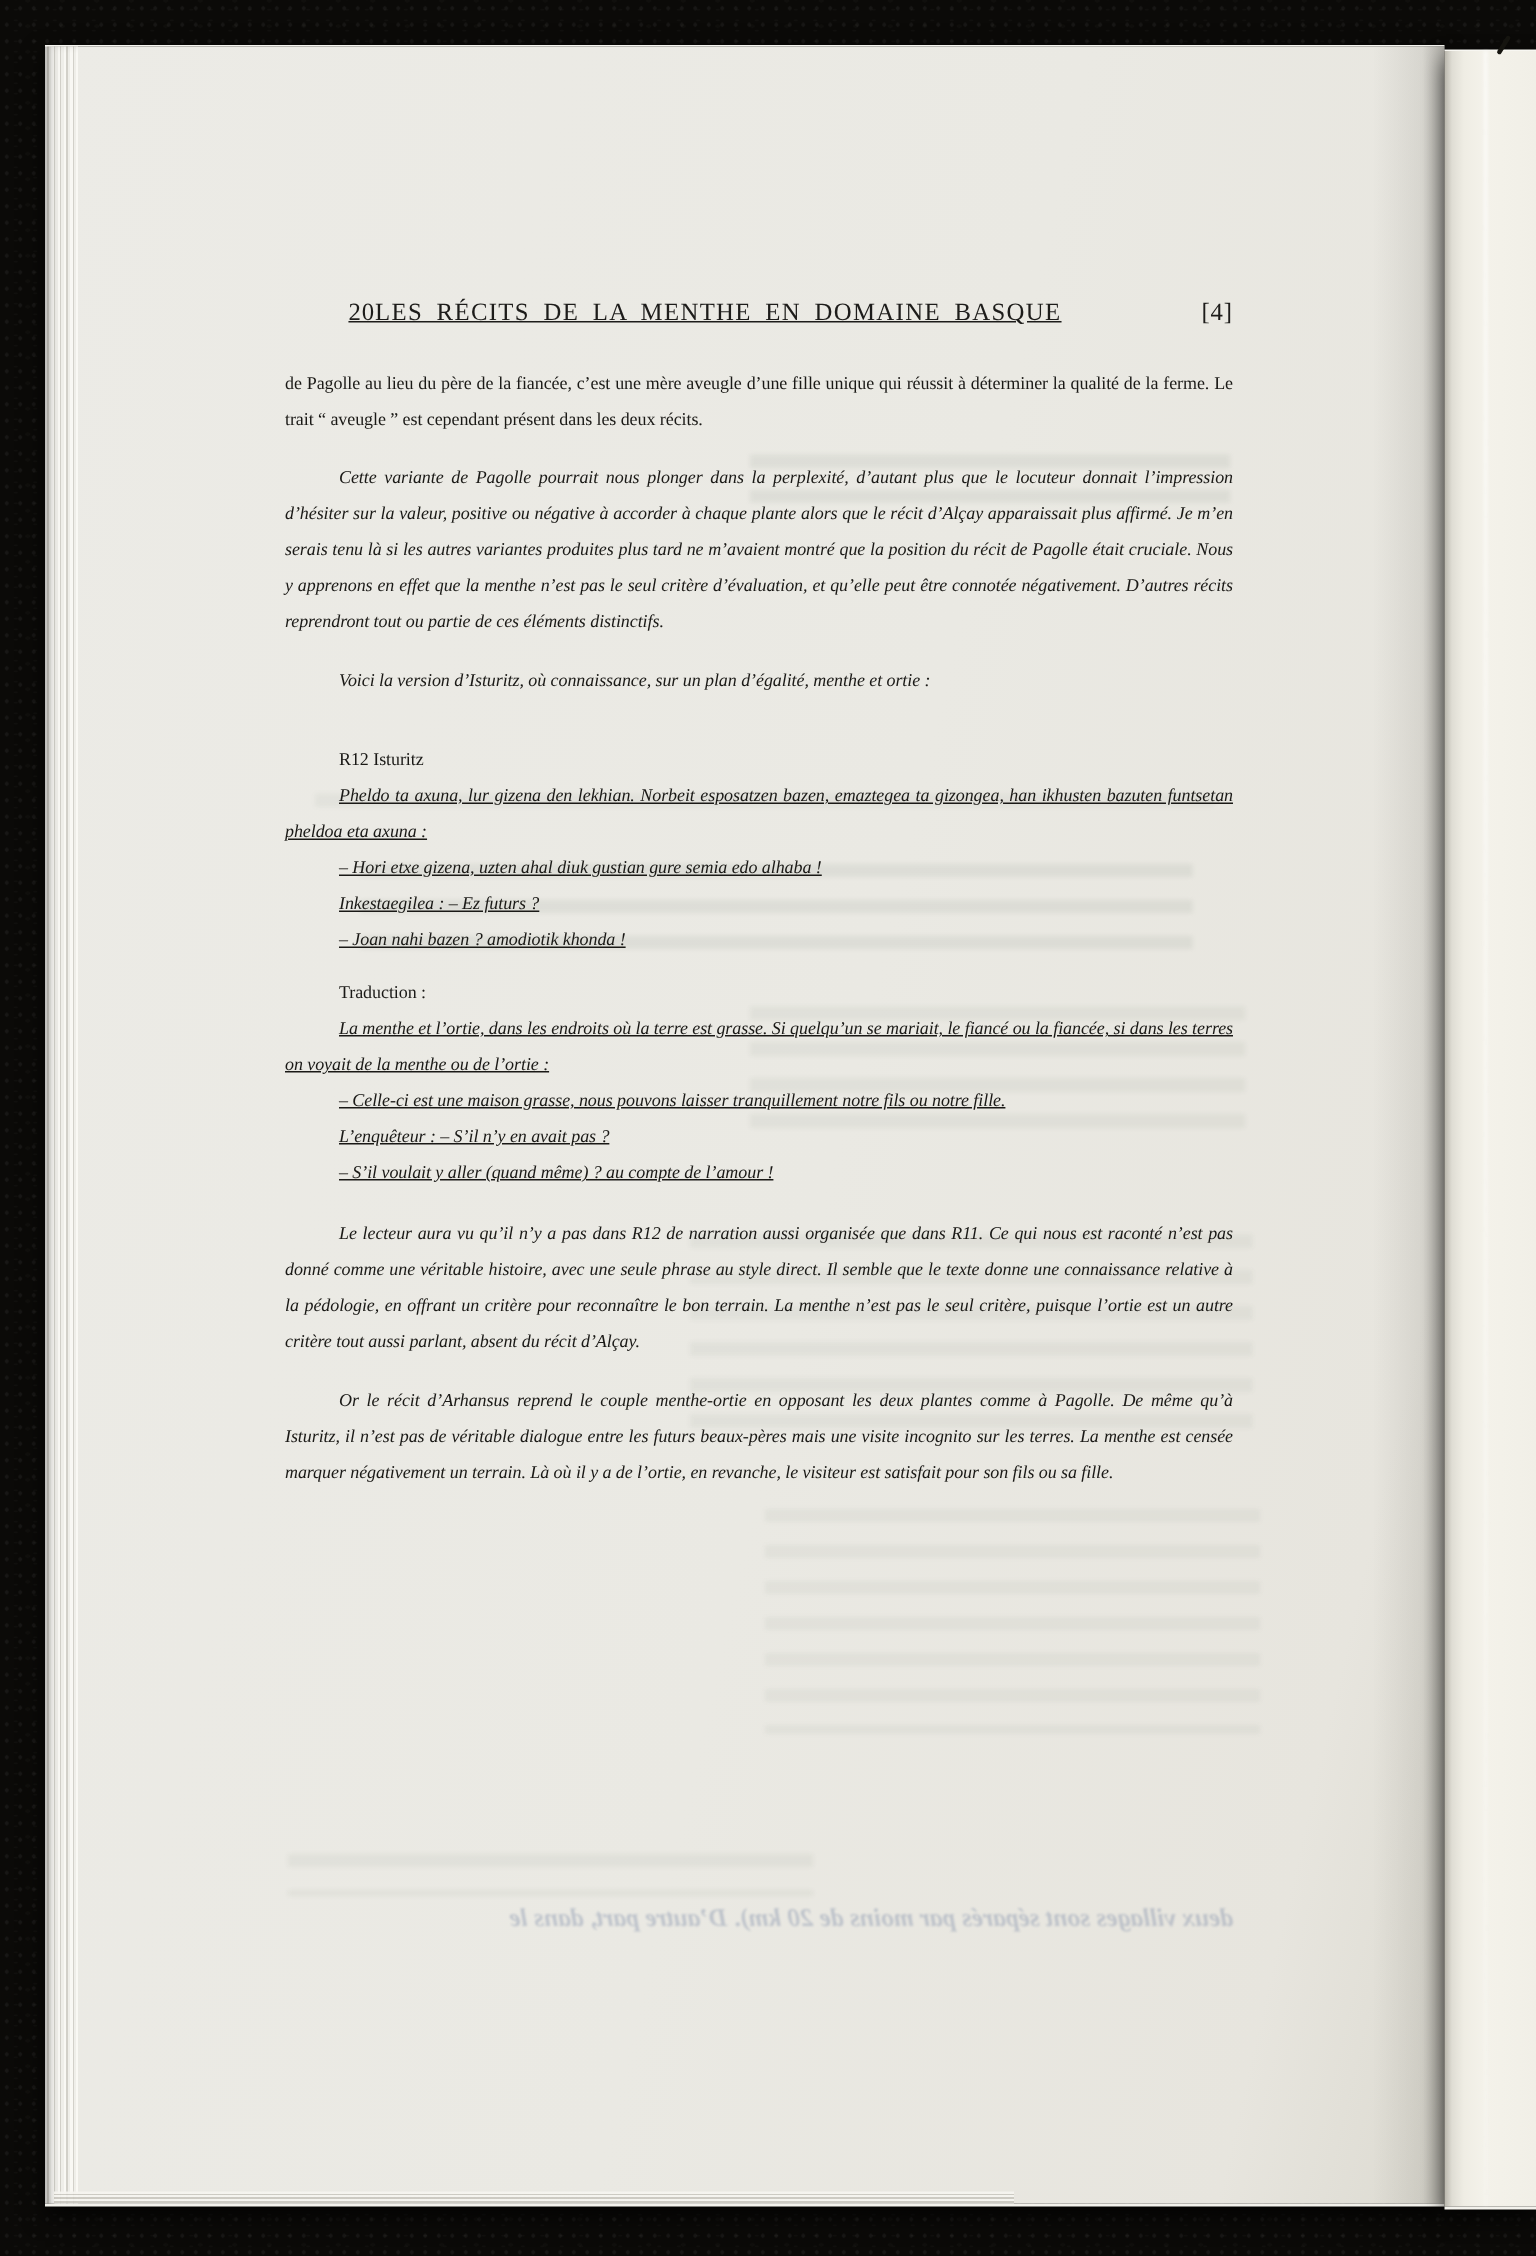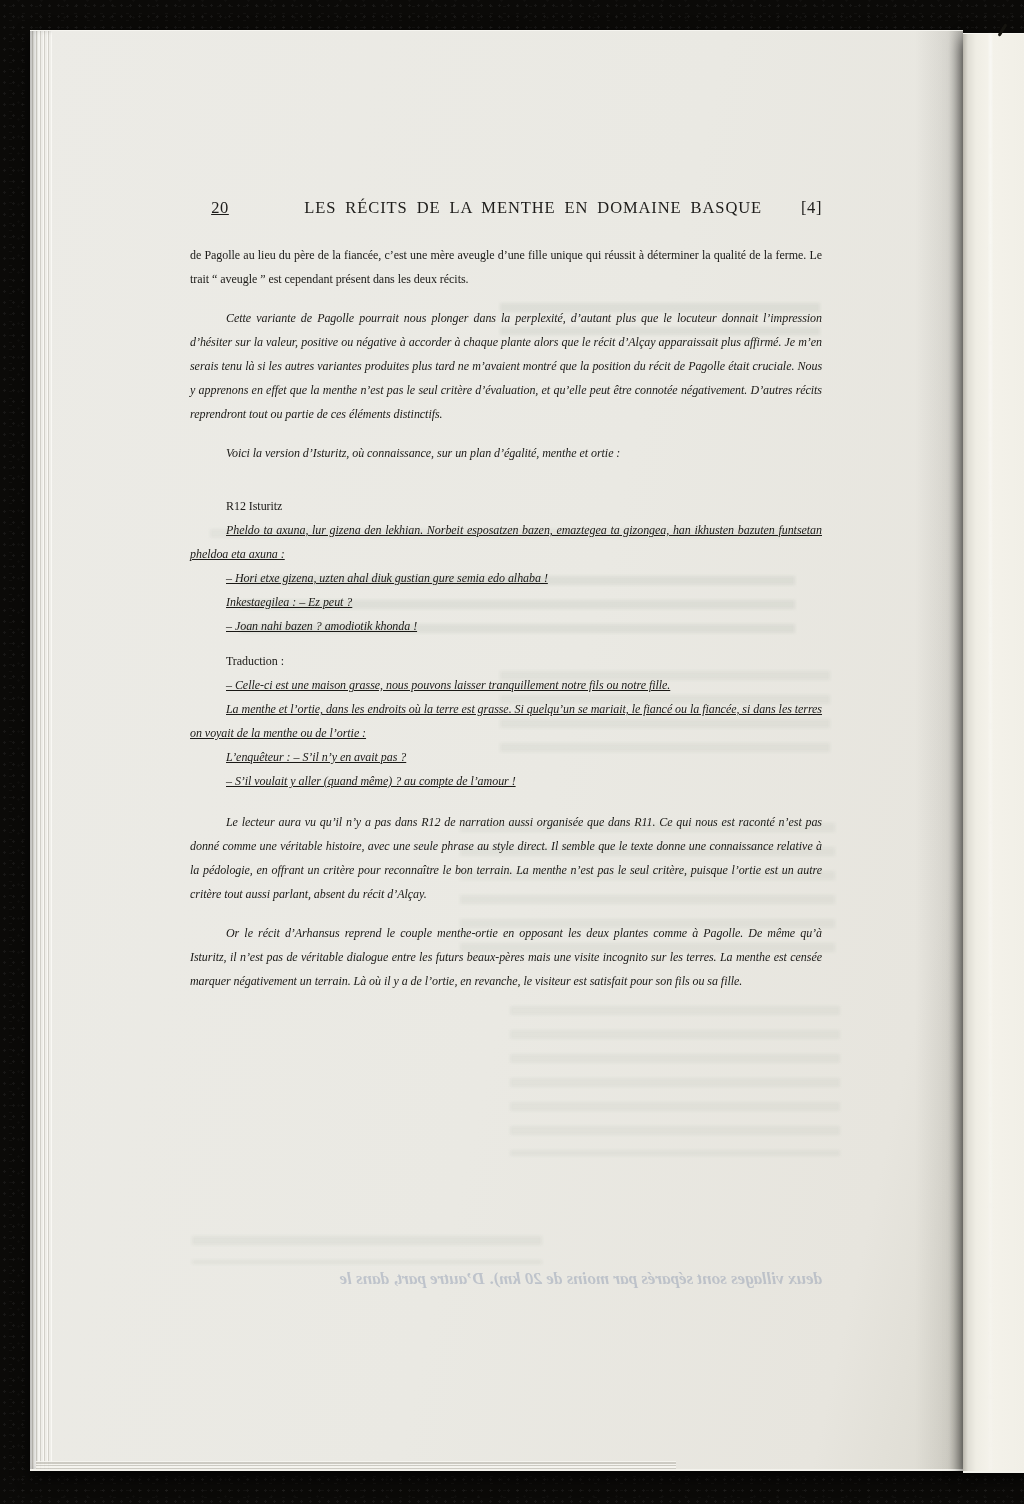--- a/index.html
+++ b/index.html
@@ -88,22 +88,22 @@
   .running-head {
     position: absolute;
     left: 160px; top: 167px;
     width: 632px;
     display: flex;
     align-items: baseline;
     font-size: 16.5px;
     color: #1d1c1a;
     letter-spacing: 0.6px;
   }
-  .running-head .pageno { min-width: 60px; text-align: center; text-decoration: underline; }
-  .running-head .title  { flex: 1; text-align: right; word-spacing: 4px; letter-spacing: 0.9px; }
+  .running-head .pageno { min-width: 60px; text-align: right; text-decoration: underline; }
+  .running-head .title  { flex: 1; text-align: left; word-spacing: 4px; letter-spacing: 0.9px; text-decoration: underline; }
   .running-head .marker { min-width: 60px; text-align: right; }
 
   
   .text-block {
     position: absolute;
     left: 160px; top: 212px;
     width: 632px;
     color: #1a1916;
   }
   .text-block p {
@@ -177,26 +177,26 @@
   </div>
 
   <div class="text-block">
     <p>de Pagolle au lieu du père de la fiancée, c’est une mère aveugle d’une fille unique qui réussit à déterminer la qualité de la ferme. Le trait “ aveugle ” est cependant présent dans les deux récits.</p>
     <p class="indent gap">Cette variante de Pagolle pourrait nous plonger dans la perplexité, d’autant plus que le locuteur donnait l’impression d’hésiter sur la valeur, positive ou négative à accorder à chaque plante alors que le récit d’Alçay apparaissait plus affirmé. Je m’en serais tenu là si les autres variantes produites plus tard ne m’avaient montré que la position du récit de Pagolle était cruciale. Nous y apprenons en effet que la menthe n’est pas le seul critère d’évaluation, et qu’elle peut être connotée négativement. D’autres récits reprendront tout ou partie de ces éléments distinctifs.</p>
     <p class="indent gap">Voici la version d’Isturitz, où connaissance, sur un plan d’égalité, menthe et ortie :</p>
 
     <p class="bold indent gap-lg">R12 Isturitz</p>
     <p class="it indent">Pheldo ta axuna, lur gizena den lekhian. Norbeit esposatzen bazen, emaztegea ta gizongea, han ikhusten bazuten funtsetan pheldoa eta axuna :</p>
     <p class="it indent">– Hori etxe gizena, uzten ahal diuk gustian gure semia edo alhaba !</p>
-    <p class="it indent">Inkestaegilea : – Ez peut ?</p>
+    <p class="it indent">Inkestaegilea : – Ez futurs ?</p>
     <p class="it indent">– Joan nahi bazen ? amodiotik khonda !</p>
 
     <p class="indent gap-sm">Traduction :</p>
+    <p class="it indent">La menthe et l’ortie, dans les endroits où la terre est grasse. Si quelqu’un se mariait, le fiancé ou la fiancée, si dans les terres on voyait de la menthe ou de l’ortie :</p>
     <p class="it indent">– Celle-ci est une maison grasse, nous pouvons laisser tranquillement notre fils ou notre fille.</p>
-    <p class="it indent">La menthe et l’ortie, dans les endroits où la terre est grasse. Si quelqu’un se mariait, le fiancé ou la fiancée, si dans les terres on voyait de la menthe ou de l’ortie :</p>
     <p class="it indent">L’enquêteur : – S’il n’y en avait pas ?</p>
     <p class="it indent">– S’il voulait y aller (quand même) ? au compte de l’amour !</p>
 
     <p class="indent gap-md">Le lecteur aura vu qu’il n’y a pas dans R12 de narration aussi organisée que dans R11. Ce qui nous est raconté n’est pas donné comme une véritable histoire, avec une seule phrase au style direct. Il semble que le texte donne une connaissance relative à la pédologie, en offrant un critère pour reconnaître le bon terrain. La menthe n’est pas le seul critère, puisque l’ortie est un autre critère tout aussi parlant, absent du récit d’Alçay.</p>
     <p class="indent gap">Or le récit d’Arhansus reprend le couple menthe-ortie en opposant les deux plantes comme à Pagolle. De même qu’à Isturitz, il n’est pas de véritable dialogue entre les futurs beaux-pères mais une visite incognito sur les terres. La menthe est censée marquer négativement un terrain. Là où il y a de l’ortie, en revanche, le visiteur est satisfait pour son fils ou sa fille.</p>
   </div>
 </div>
 
 <div class="right-page">
   <div class="sheen"></div>

